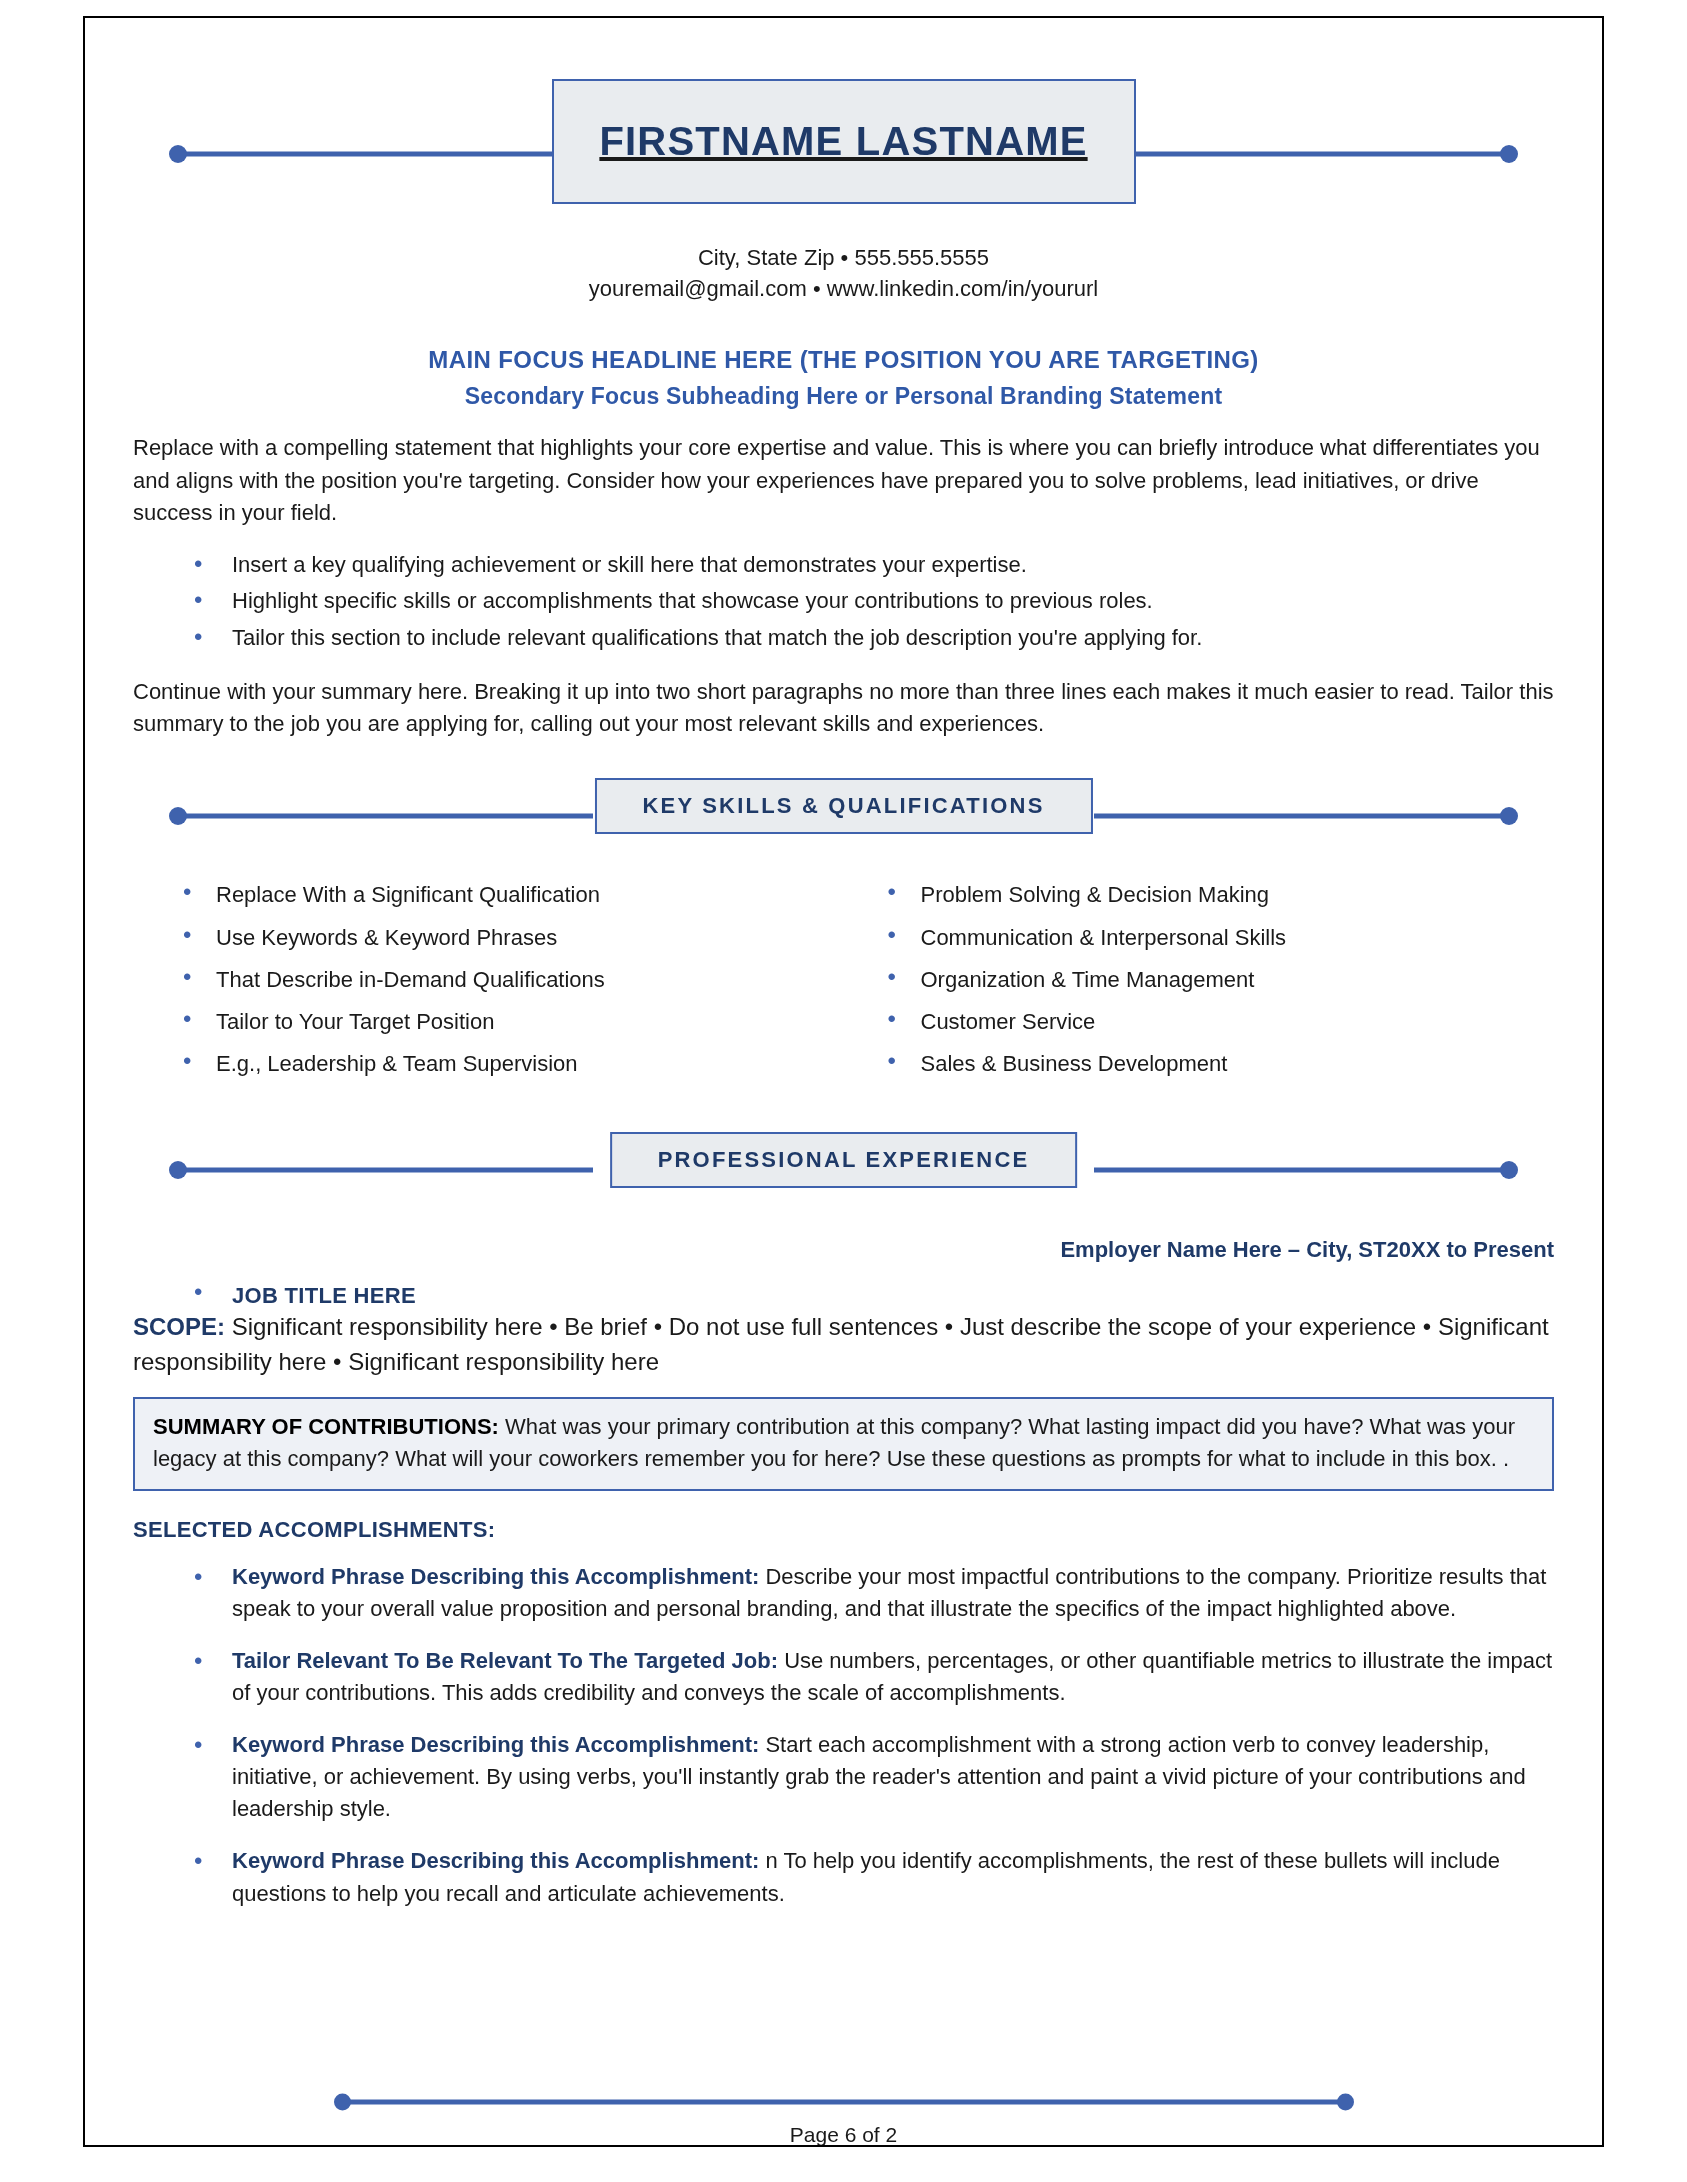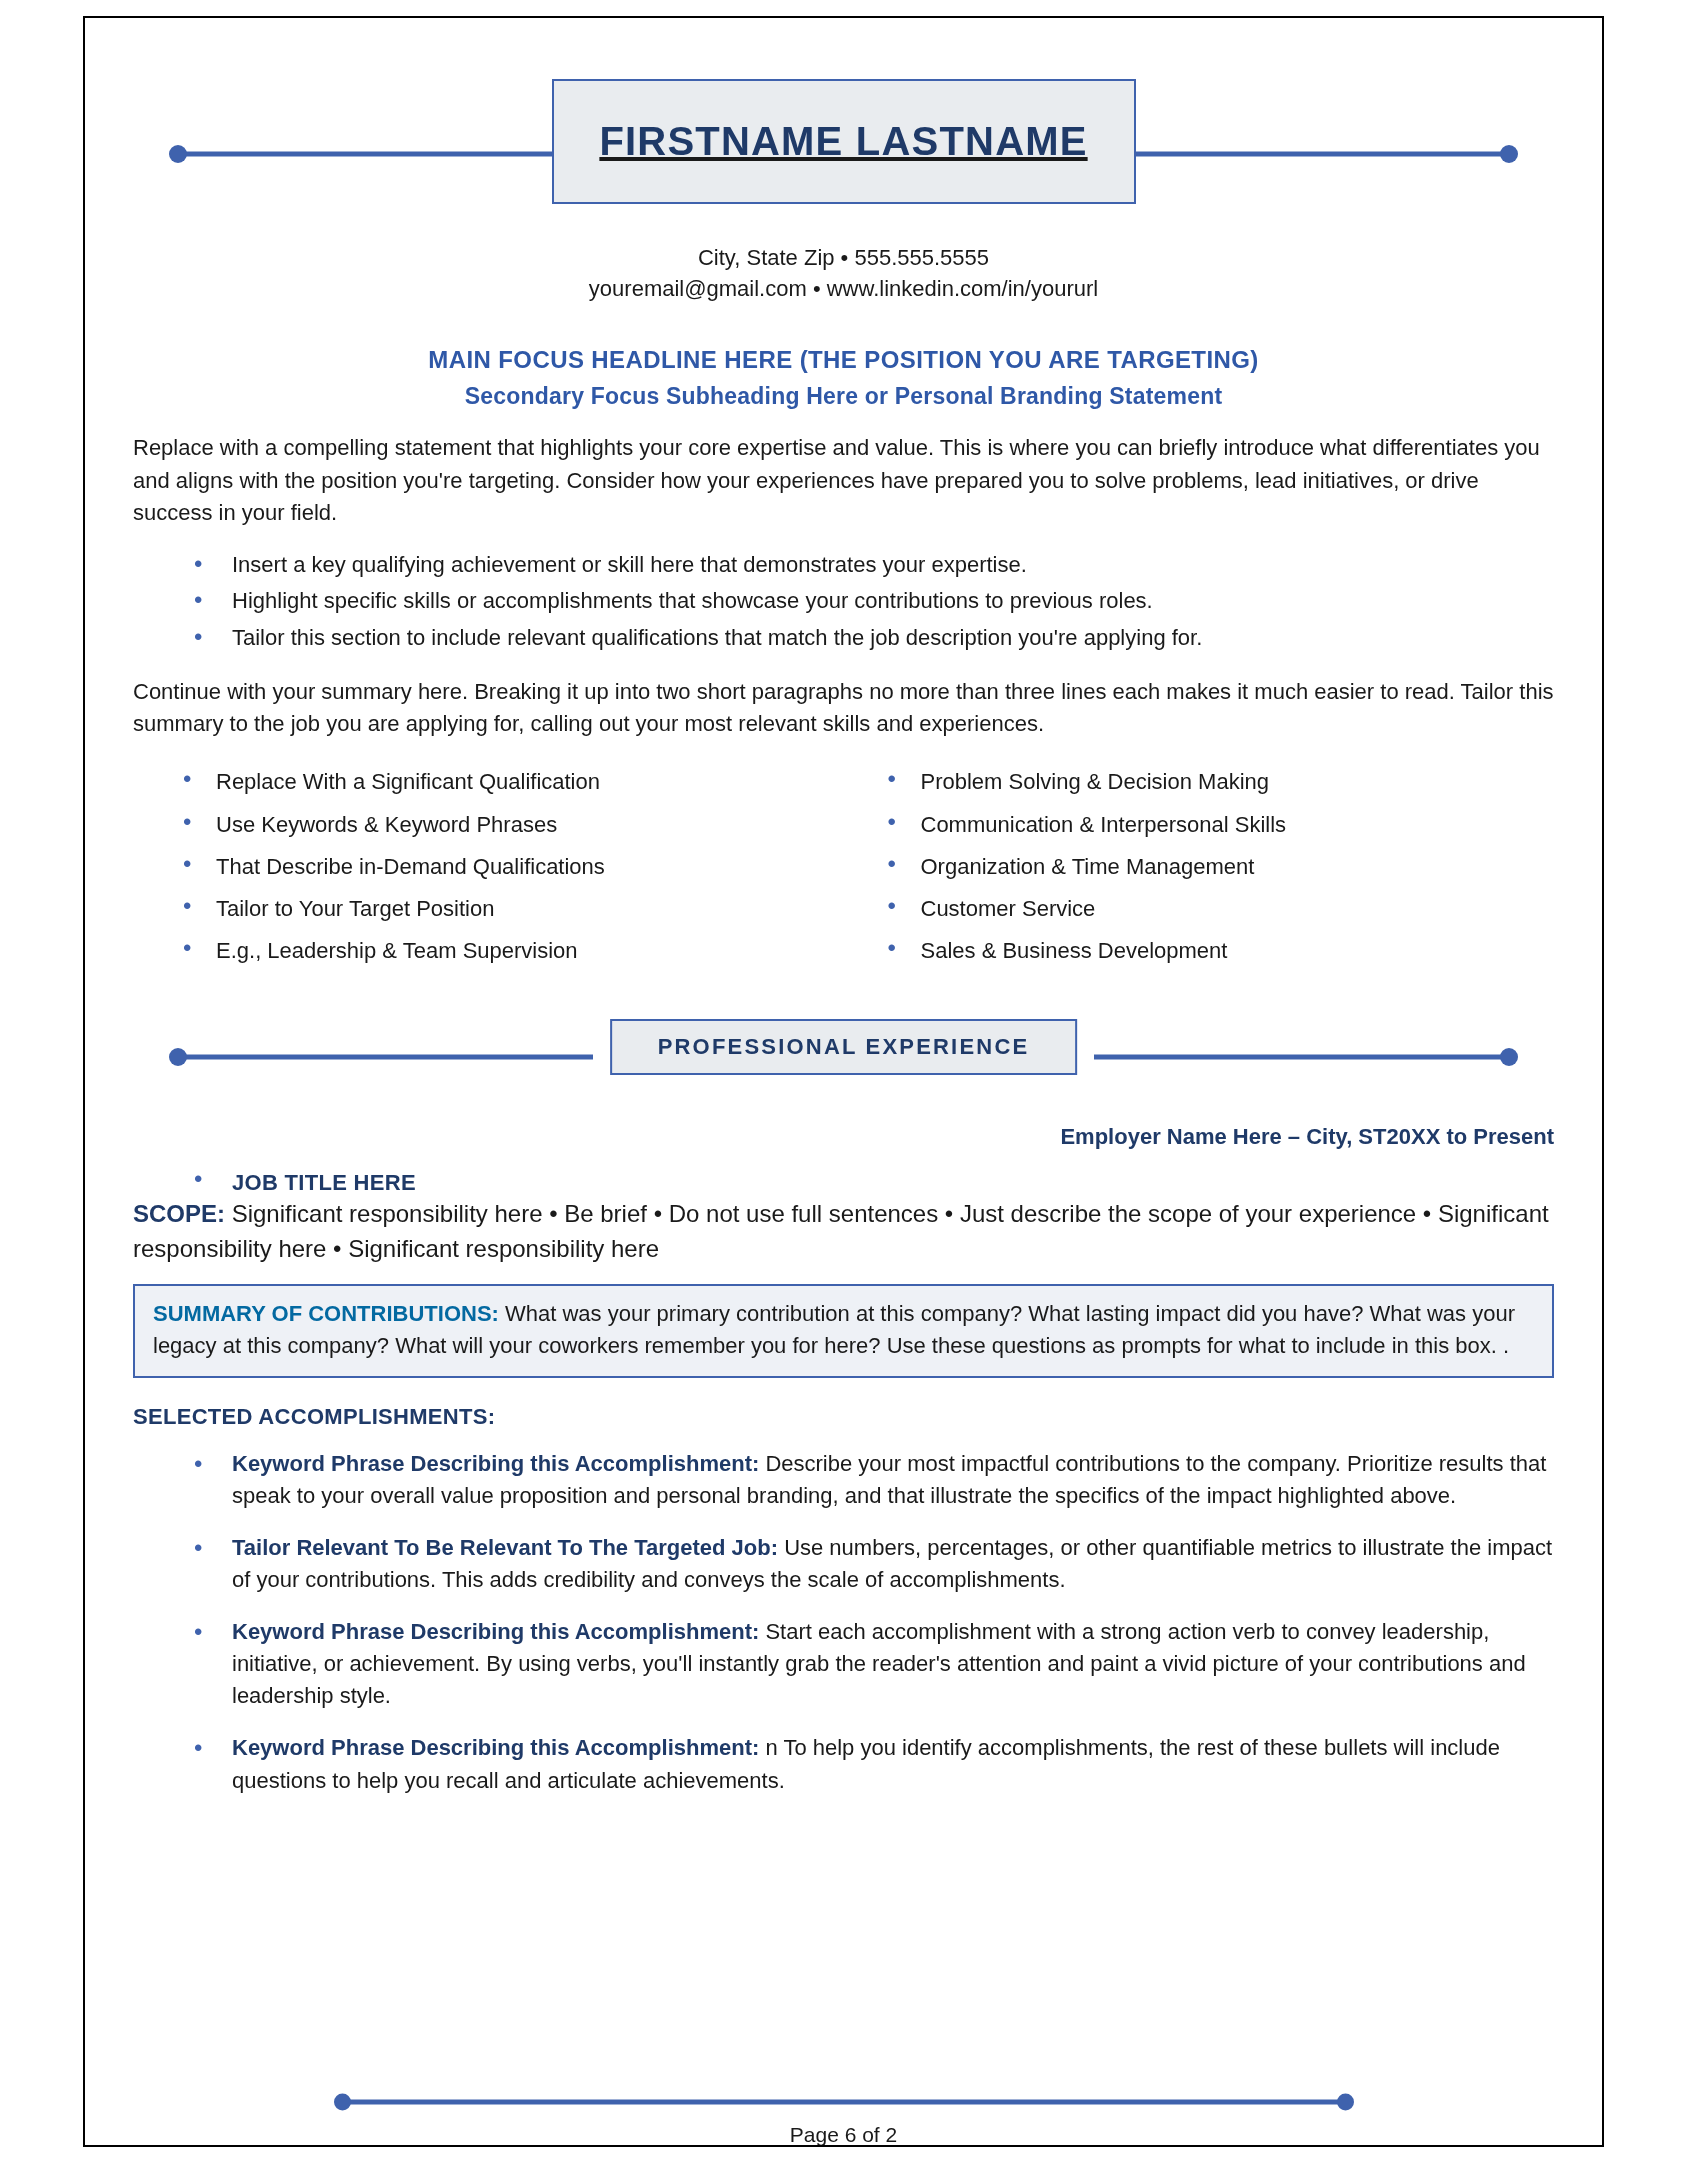--- a/index.html
+++ b/index.html
@@ -239,21 +239,21 @@
   .contrib-box {
     border: 2px solid #3f62ad;
     background: #eef1f6;
     padding: 12px 18px 14px 18px;
     margin-top: 18px;
     box-sizing: border-box;
     font-size: 22px;
     line-height: 1.44;
   }
   .contrib-box .lbl {
-    color: #0369a1;
+    color: #000000;
     font-weight: bold;
   }
 
   .accomp-title {
     color: #1f3a68;
     font-weight: bold;
     font-size: 22px;
     letter-spacing: 0.3px;
     margin-top: 26px;
   }
@@ -349,20 +349,29 @@
     <div class="para">Replace with a compelling statement that highlights your core expertise and value. This is where you can briefly introduce what differentiates you and aligns with the position you're targeting. Consider how your experiences have prepared you to solve problems, lead initiatives, or drive success in your field.</div>
 
     <ul class="bullets">
       <li>Insert a key qualifying achievement or skill here that demonstrates your expertise.</li>
       <li>Highlight specific skills or accomplishments that showcase your contributions to previous roles.</li>
       <li>Tailor this section to include relevant qualifications that match the job description you're applying for.</li>
     </ul>
 
     <div class="para">Continue with your summary here. Breaking it up into two short paragraphs no more than three lines each makes it much easier to read. Tailor this summary to the job you are applying for, calling out your most relevant skills and experiences.</div>
 
+    <div class="section-row">
+      <div class="rail left"></div>
+      <div class="rail-dot left"></div>
+      <div class="rail right"></div>
+      <div class="rail-dot right"></div>
+      <div class="section-box">
+        <span class="label">KEY SKILLS &amp; QUALIFICATIONS</span>
+      </div>
+    </div>
 
     <div class="skills">
       <div class="col left">
         <ul>
           <li>Replace With a Significant Qualification</li>
           <li>Use Keywords &amp; Keyword Phrases</li>
           <li>That Describe in-Demand Qualifications</li>
           <li>Tailor to Your Target Position</li>
           <li>E.g., Leadership &amp; Team Supervision</li>
         </ul>

